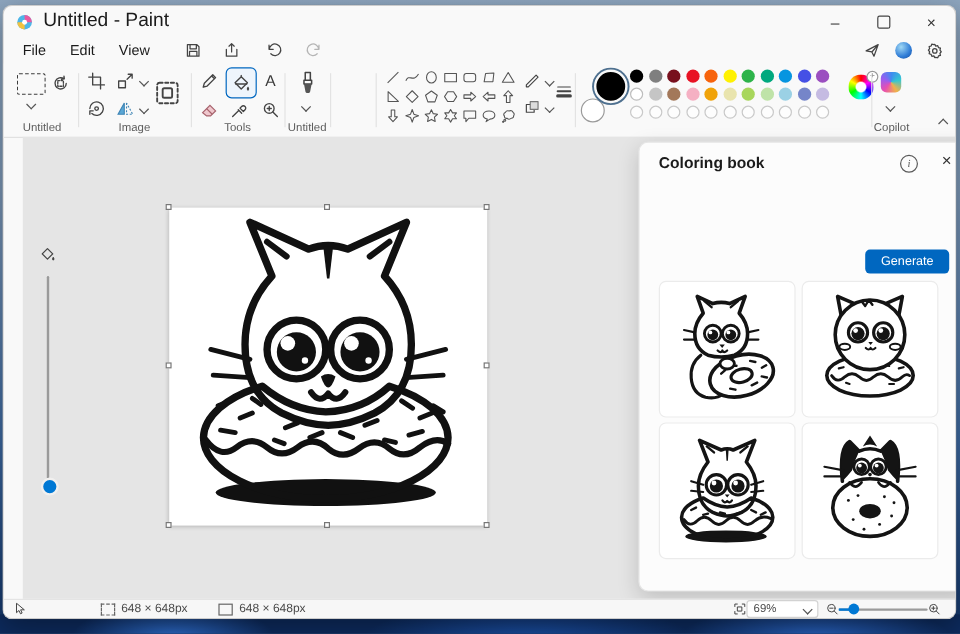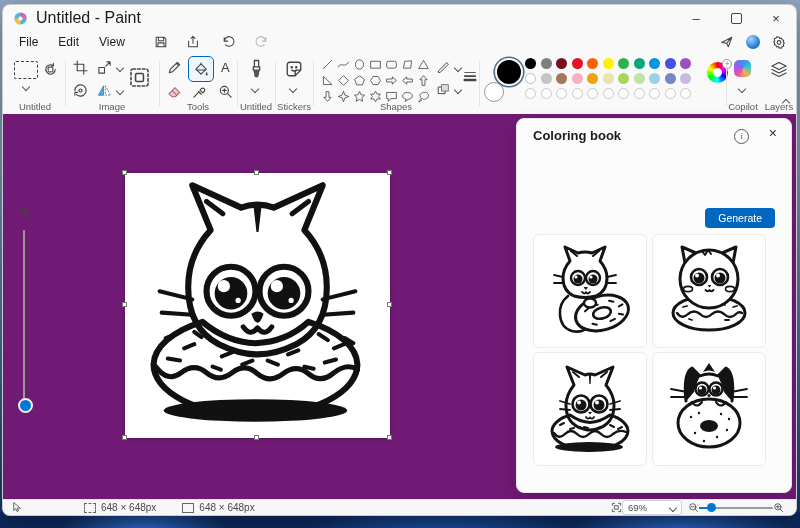--- a/index.html
+++ b/index.html
@@ -56,21 +56,21 @@
   .swatch.white{border:1px solid #bdbdbd;}
   .swatch.empty{border:1px solid #c9c9c9;background:#fdfdfd;}
   .color-wheel{position:absolute;left:228px;top:9px;width:21px;height:21px;border-radius:50%;
     background:radial-gradient(circle,#fff 0 26%,rgba(255,255,255,0) 34%),
       conic-gradient(#f00,#f0f,#00f,#0ff,#0f0,#ff0,#f00);}
   .wheel-plus{position:absolute;left:243px;top:6px;width:8px;height:8px;border-radius:50%;background:#fff;border:1px solid #999;
     font-size:7px;line-height:8px;text-align:center;color:#555;}
   .copilot-logo{width:17px;height:17px;border-radius:5px;
     background:conic-gradient(from 220deg,#e84fb0,#9a5cf0,#3f8cf0,#35c8d0,#f0b24a,#e84fb0);}
   
-  .workspace{position:absolute;left:0;top:109px;right:0;height:387px;background:#701a75;}
+  .workspace{position:absolute;left:16px;top:109px;right:0;height:387px;background:#e5e5e5;}
   .vslider-track{position:absolute;left:20px;top:116px;width:2px;height:172px;background:#9a9a9a;border-radius:1px;}
   .vslider-thumb{position:absolute;left:15px;top:284px;width:11px;height:11px;border-radius:50%;background:#0078d4;border:2px solid #f1f0ef;box-sizing:content-box;}
   .canvas{position:absolute;left:122px;top:59px;width:265px;height:265px;background:#fff;box-shadow:0 1px 4px rgba(0,0,0,.25);}
   .handle{position:absolute;width:5px;height:5px;background:#fff;border:1px solid #777;box-sizing:border-box;}
   .art{stroke:#111;fill:none;stroke-linecap:round;stroke-linejoin:round;}
   
   .panel{position:absolute;left:513px;top:4px;width:276px;height:375px;background:#fcfcfc;border:1px solid #e6e6e6;
     border-radius:8px;box-shadow:0 6px 18px rgba(0,0,0,.16);box-sizing:border-box;}
   .panel-title{position:absolute;left:16px;top:9px;font-size:13px;font-weight:700;color:#1b1b1b;}
   .info-btn{position:absolute;right:42px;top:10px;width:13px;height:13px;border:1px solid #5a5a5a;border-radius:50%;
@@ -229,30 +229,20 @@
     <div class="grp" style="left:234px;width:38px">
       <svg class="icon abs" style="left:11px;top:6px;width:17px;height:20px" viewBox="0 0 16 18">
           <path d="M6 1h4v6H6zM5 7h6v3H5z"></path>
           <path d="M5 10h6l-1 5a2 2 0 0 1-4 0z" fill="#555" stroke="none"></path>
         </svg>
       <span class="abs chev" style="left:15px;top:33px"></span>
       <div class="grp-label">Untitled</div>
     </div>
     <span class="vdiv" style="left:272px"></span>
 
-    <div class="grp" style="left:272px;width:38px">
-      <svg class="icon abs" style="left:10px;top:7px;width:18px;height:18px" viewBox="0 0 16 16">
-          <path d="M2 4a2 2 0 0 1 2-2h8a2 2 0 0 1 2 2v5l-5 5H4a2 2 0 0 1-2-2zM14 9l-5 5v-3a2 2 0 0 1 2-2z"></path>
-          <circle cx="6" cy="6.5" r="0.5" fill="#444"></circle>
-          <circle cx="10" cy="6.5" r="0.5" fill="#444"></circle>
-          <path d="M6 9q2 1.6 4 0"></path>
-        </svg>
-      <span class="abs chev" style="left:15px;top:33px"></span>
-      <div class="grp-label">Stickers</div>
-    </div>
     <span class="vdiv" style="left:310px"></span>
 
     <div class="grp" style="left:310px;width:166px">
       <div class="shape-grid">
           <span class="shape-cell">
             <svg viewBox="0 0 16 16">
               <path d="M2.5 13.5L13.5 2.5"></path>
             </svg>
           </span>
           <span class="shape-cell">
@@ -365,21 +355,20 @@
       <svg class="icon abs" style="left:124px;top:30px;width:13px;height:13px" viewBox="0 0 16 16">
           <rect x="2" y="5" width="8" height="8"></rect>
           <rect x="6" y="2" width="8" height="8" fill="#ddd" stroke="#777"></rect>
         </svg>
       <span class="abs chev" style="left:142px;top:34px"></span>
       <svg class="icon abs" style="left:150px;top:16px;width:14px;height:14px" viewBox="0 0 16 16">
           <path d="M2 4h12" stroke-width="1"></path>
           <path d="M2 8h12" stroke-width="2"></path>
           <path d="M2 12.5h12" stroke-width="3"></path>
         </svg>
-      <div class="grp-label">Shapes</div>
     </div>
     <span class="vdiv" style="left:476px"></span>
 
     <div class="grp" style="left:476px;width:247px">
       <span class="c2"></span>
       <span class="c1"></span>
       <div class="swatch-rows">
         <div class="swatch-row">
             <span class="swatch" style="background: rgb(0, 0, 0);"></span>
             <span class="swatch" style="background: rgb(127, 127, 127);"></span>
@@ -424,28 +413,20 @@
       <span class="wheel-plus">+</span>
     </div>
     <span class="vdiv" style="left:723px"></span>
 
     <div class="grp" style="left:723px;width:34px">
       <span class="abs copilot-logo" style="left:8px;top:7px"></span>
       <span class="abs chev" style="left:13px;top:33px"></span>
       <div class="grp-label">Copilot</div>
     </div>
 
-    <div class="grp" style="left:757px;width:38px">
-      <svg class="icon abs" style="left:10px;top:8px;width:18px;height:18px" viewBox="0 0 18 18">
-          <path d="M9 1.5L16 5L9 8.5L2 5Z"></path>
-          <path d="M2 8.5L9 12L16 8.5"></path>
-          <path d="M2 12L9 15.5L16 12"></path>
-        </svg>
-      <div class="grp-label">Layers</div>
-    </div>
     <span class="abs chev chev-up" style="right:7px;bottom:8px;position:absolute"></span>
   </div>
 
   <div class="workspace">
     <svg class="icon abs" style="left:14px;top:91px;width:14px;height:14px" viewBox="0 0 16 16">
         <path d="M7.5 2.5L12.5 7.5L7.5 12.5L2.5 7.5ZM13 11q1 1.4 0 2.2q-1-.8 0-2.2z"></path>
       </svg>
     <span class="vslider-track"></span>
     <span class="vslider-thumb"></span>
 

